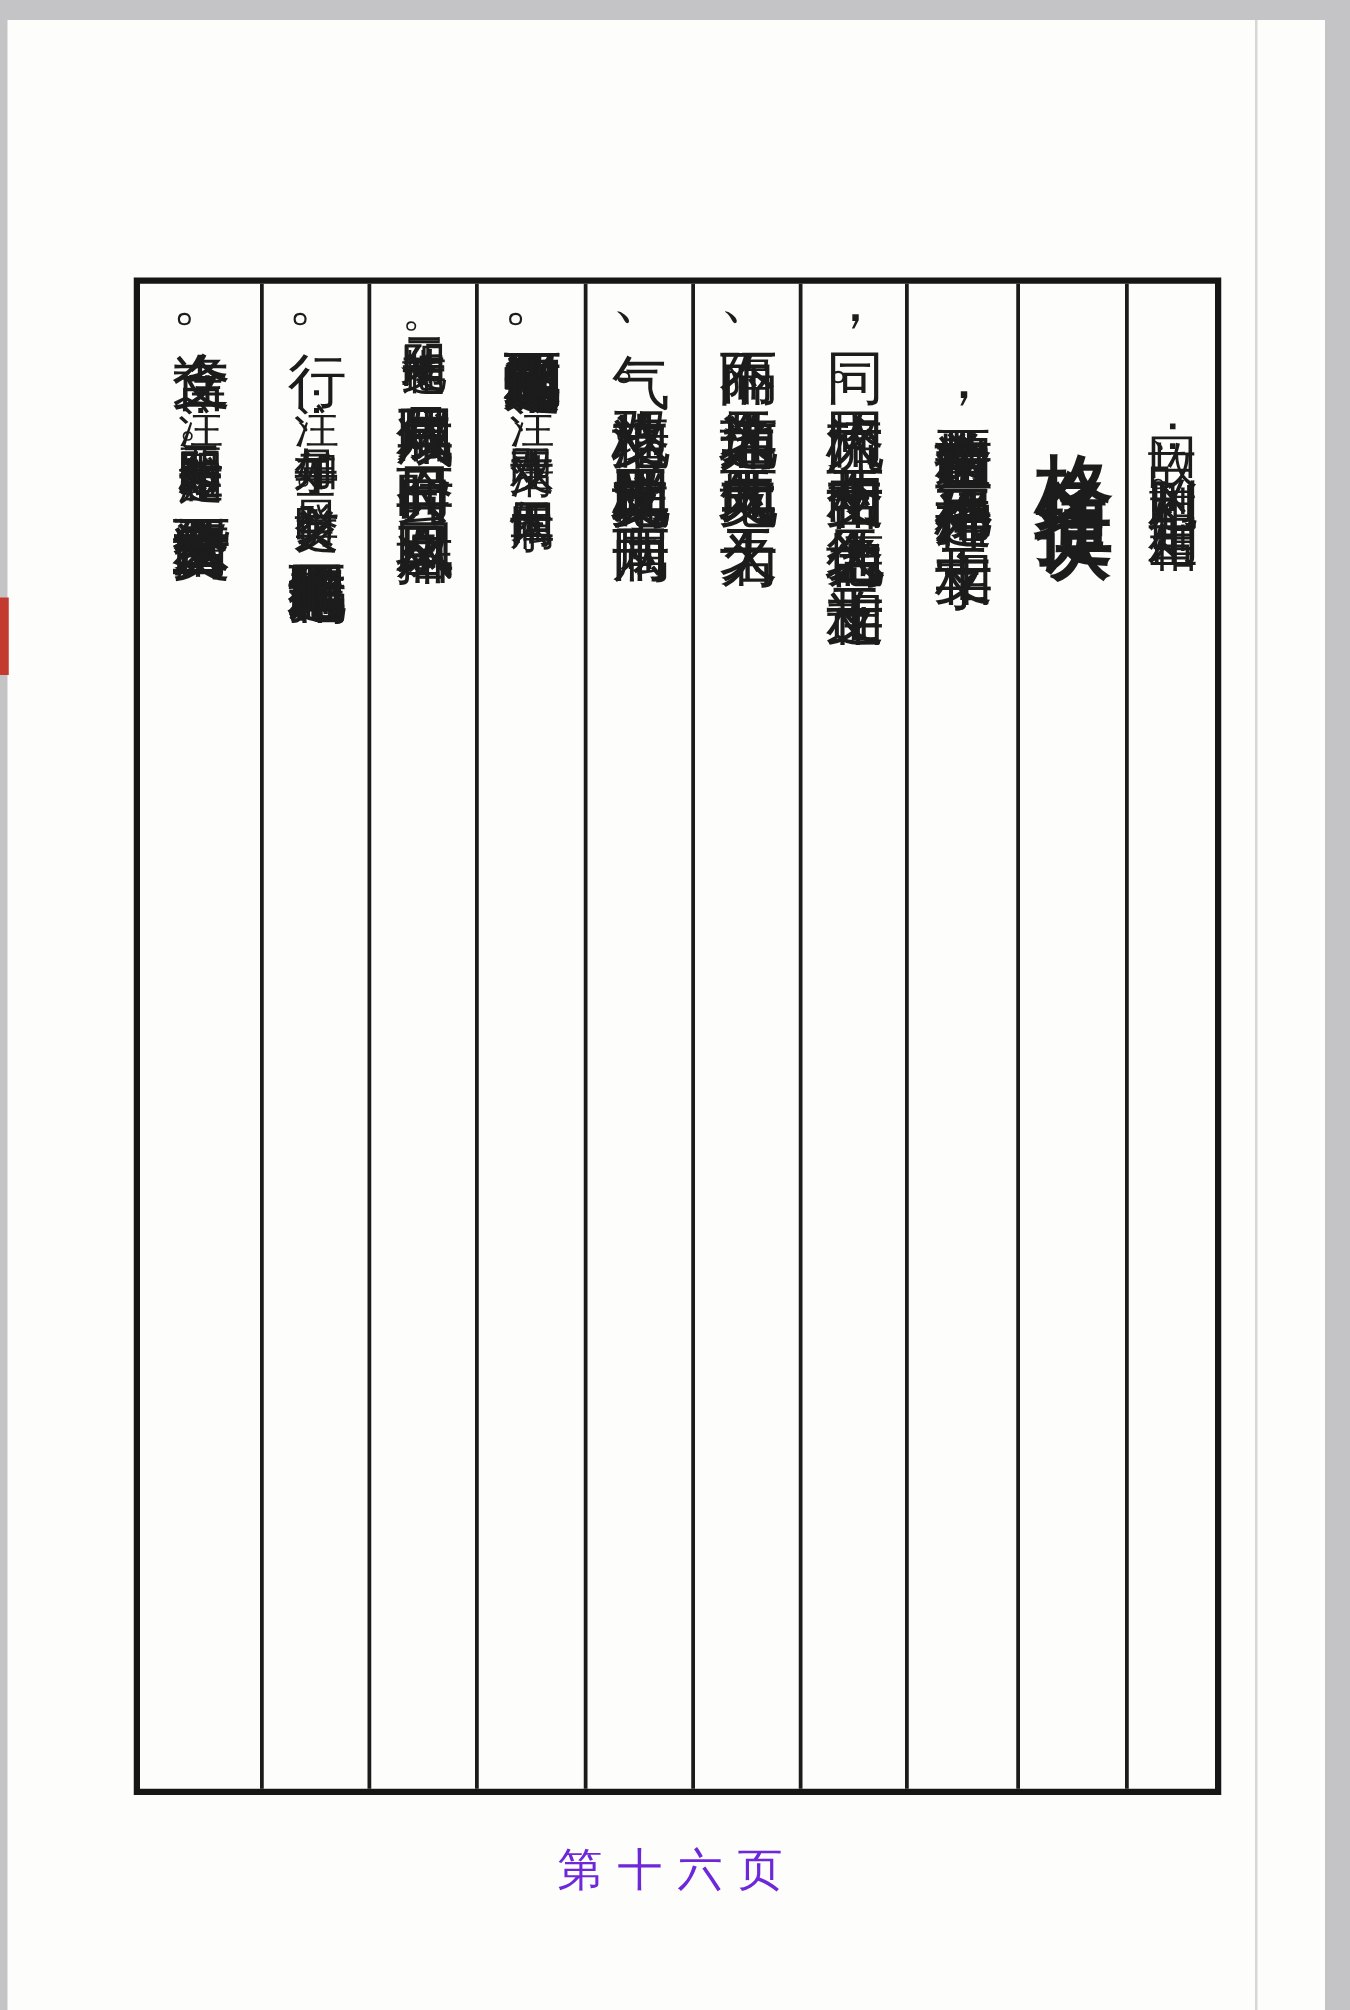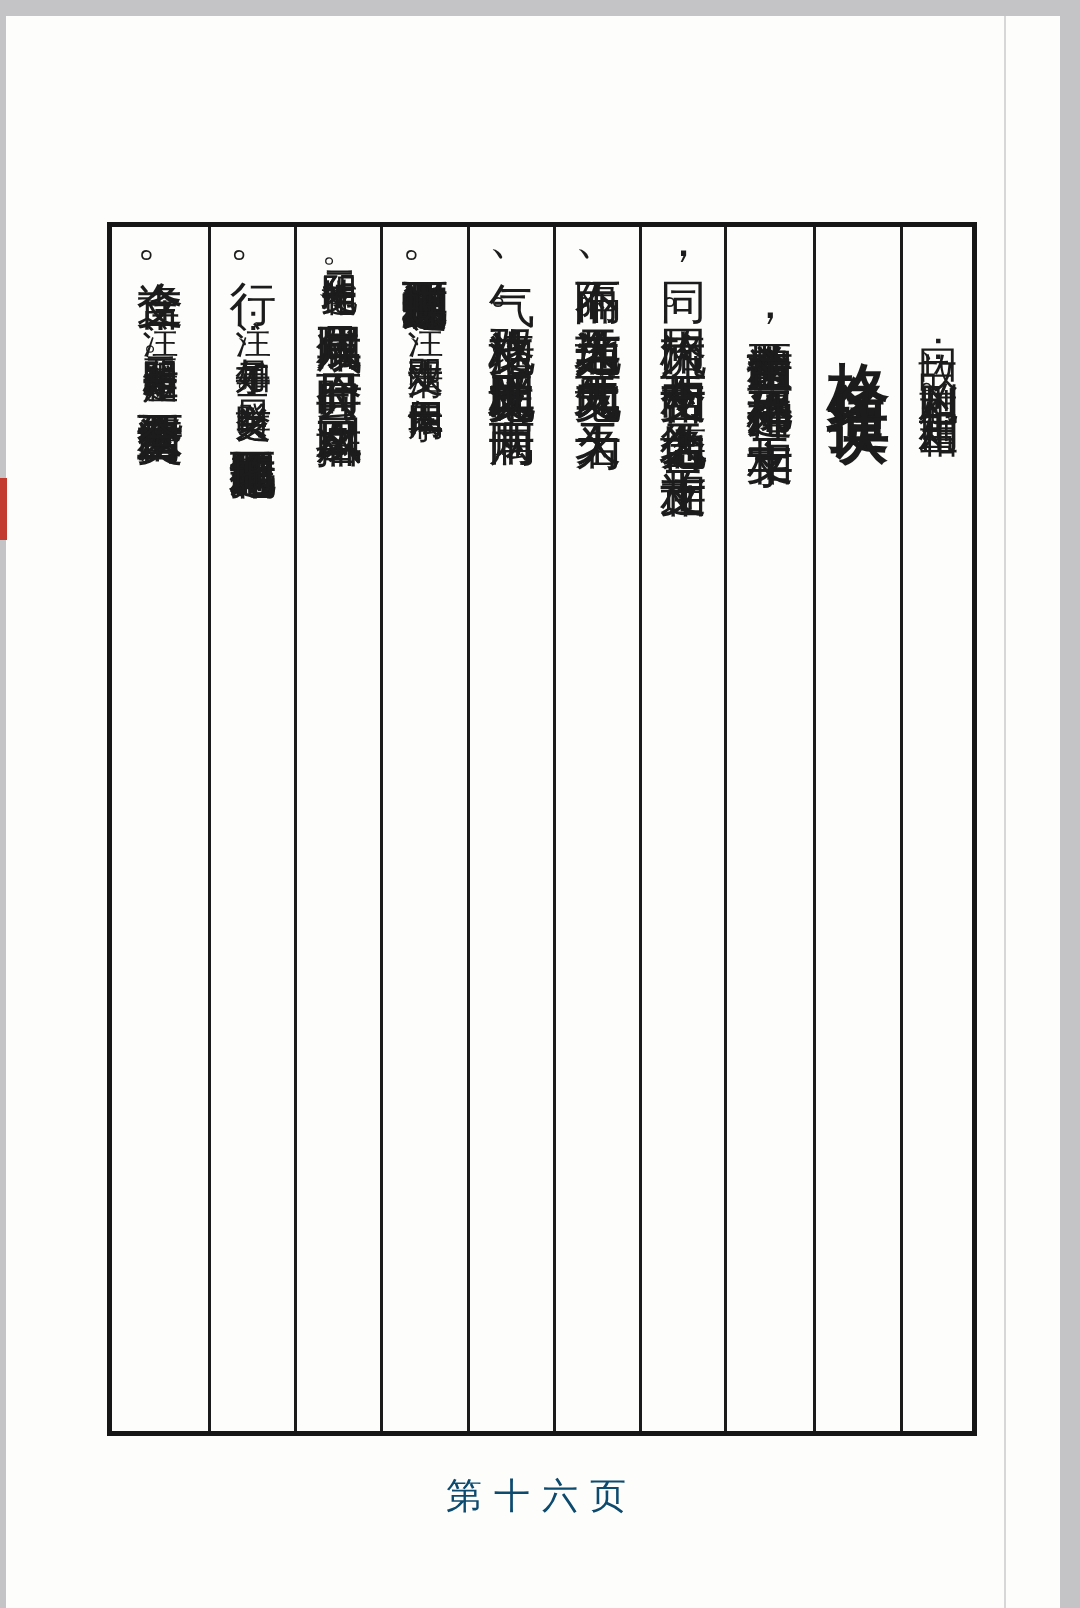--- a/index.html
+++ b/index.html
@@ -60,21 +60,21 @@
   .heading { font-size: 62px; letter-spacing: 14px; font-weight: bold; }
   .large   { font-size: 47px; letter-spacing: 0px; }
   .small   { font-size: 36px; letter-spacing: 1px; }
   .page-number {
     position: absolute;
     left: 107px; top: 1472px;
     width: 870px;
     text-align: center;
     font-size: 36px;
     letter-spacing: 12px;
-    color: #0c4a6e;
+    color: #6d28d9;
   }
 </style>
 </head>
 <body>
 
 <div class="paper"></div>
 <div class="page-edge-line"></div>
 <div class="red-mark"></div>
 
 <div class="frame">

